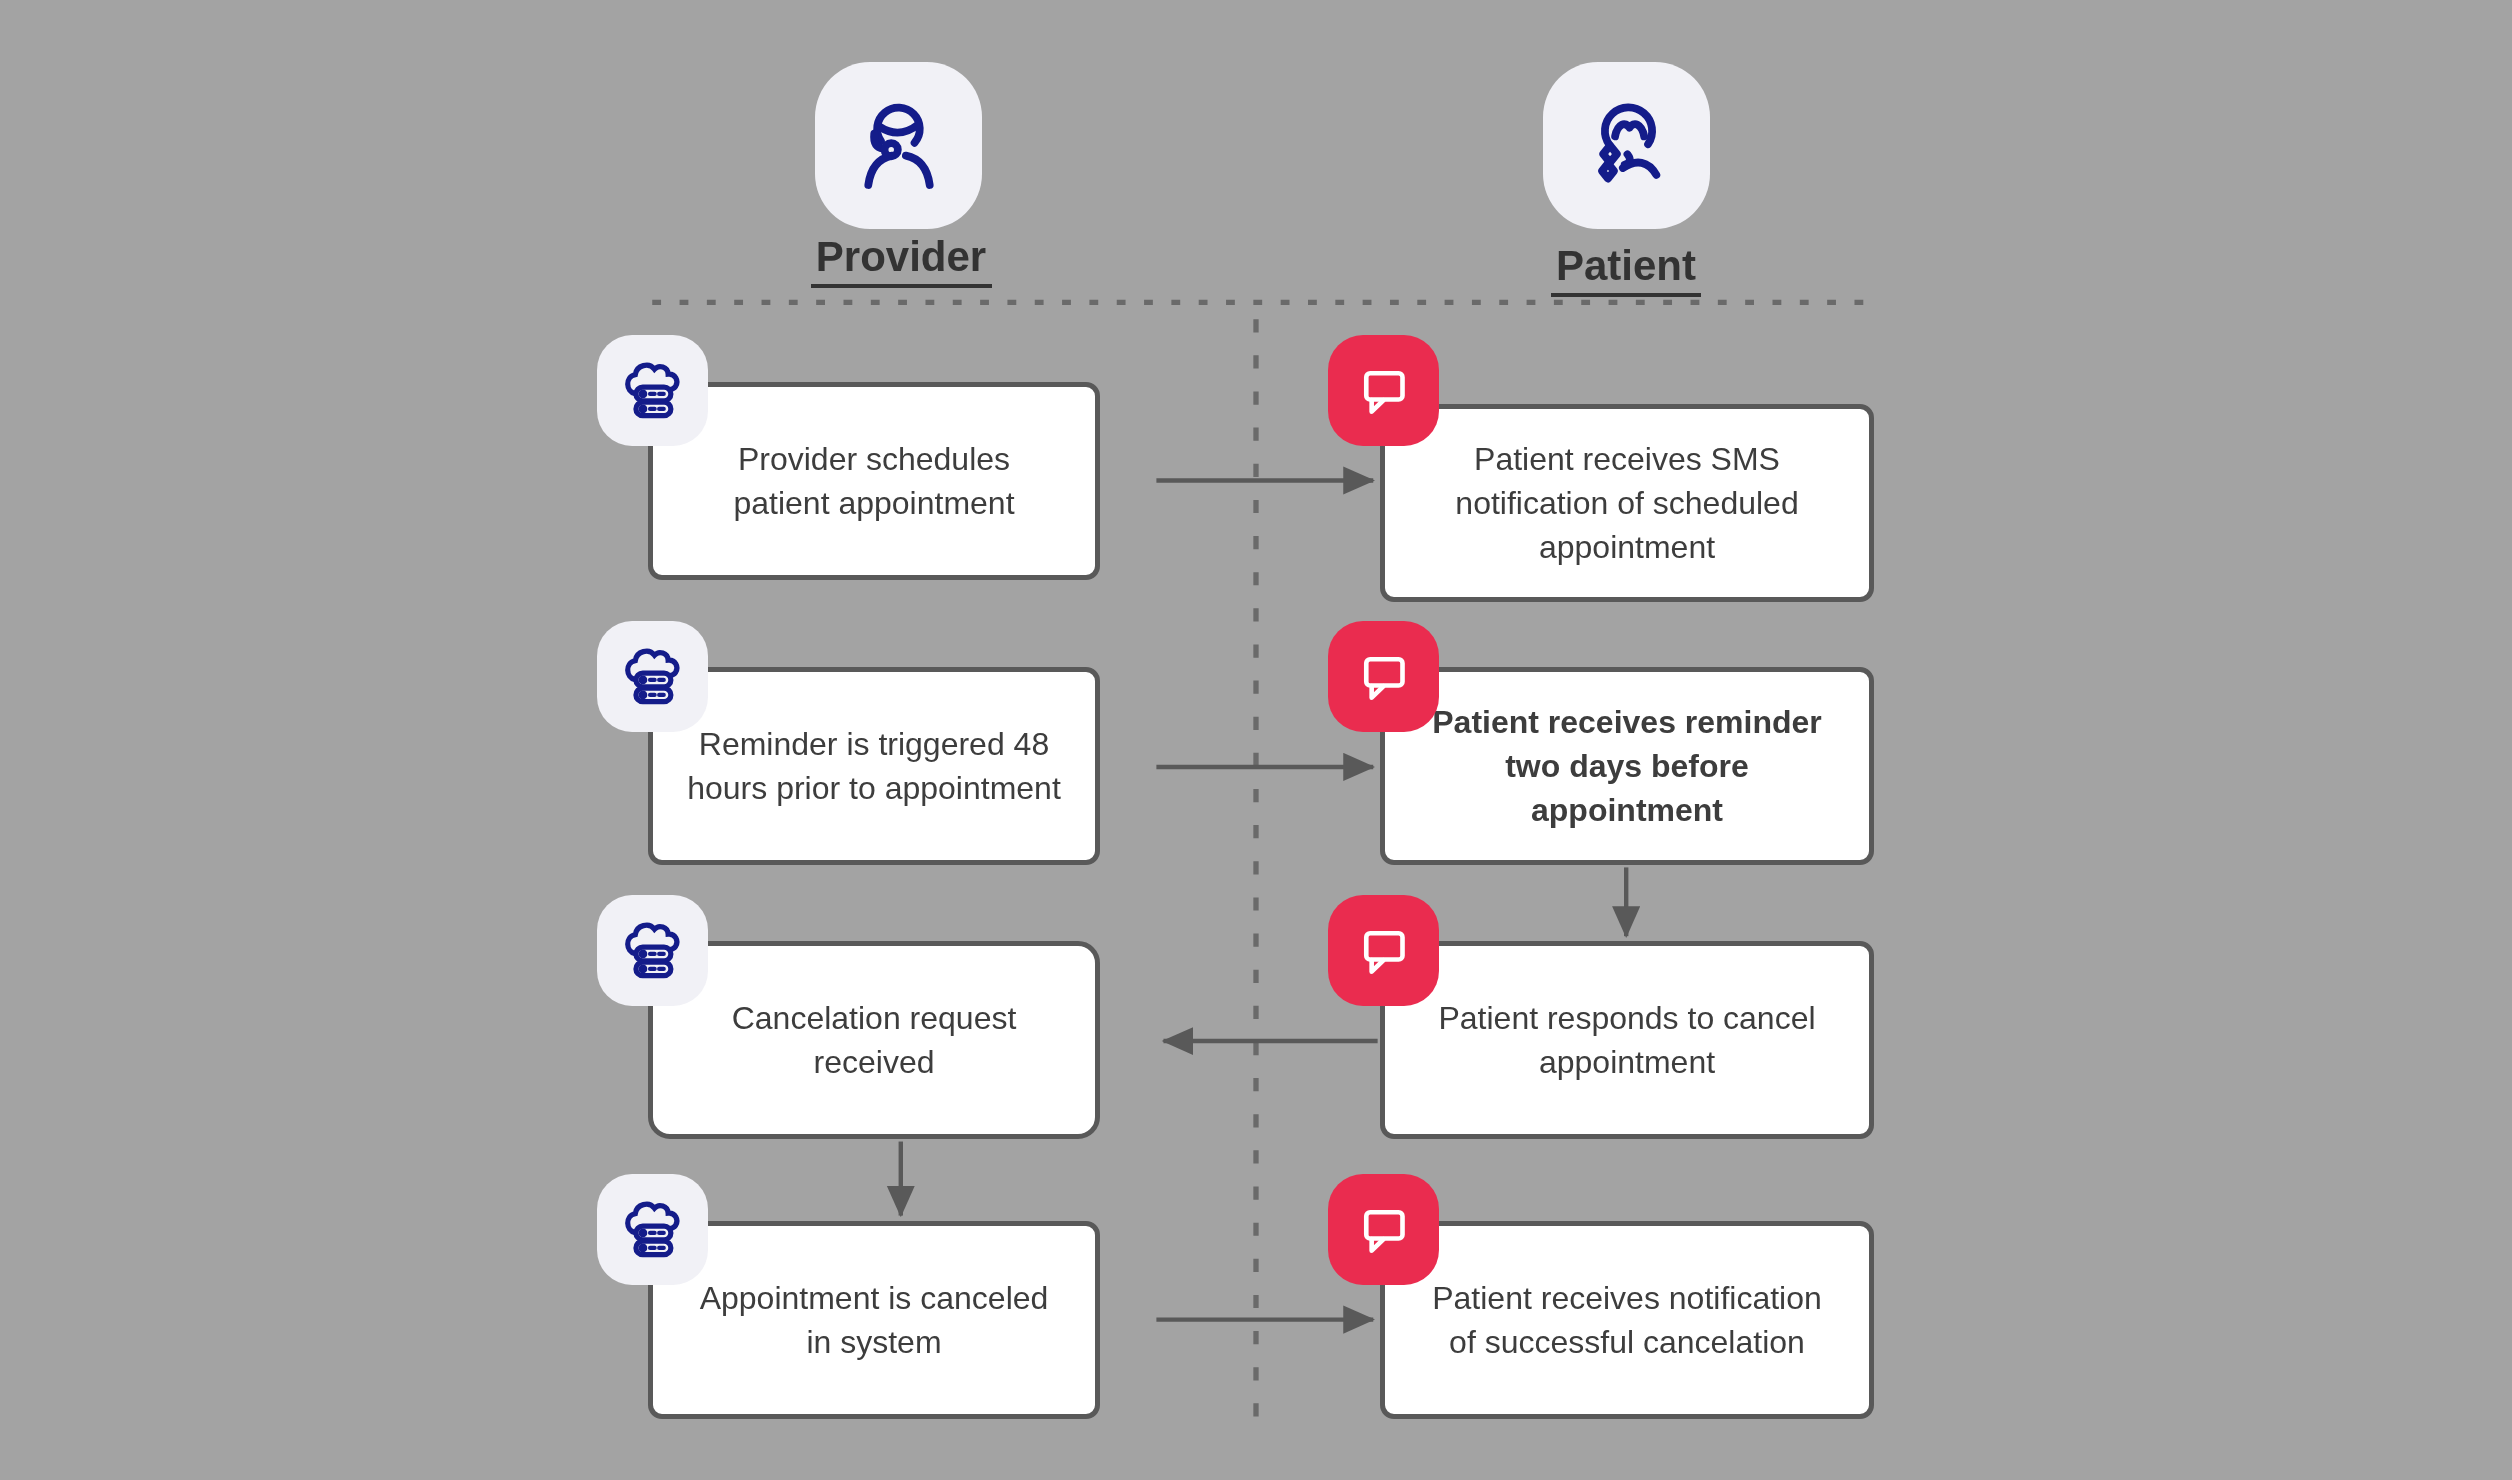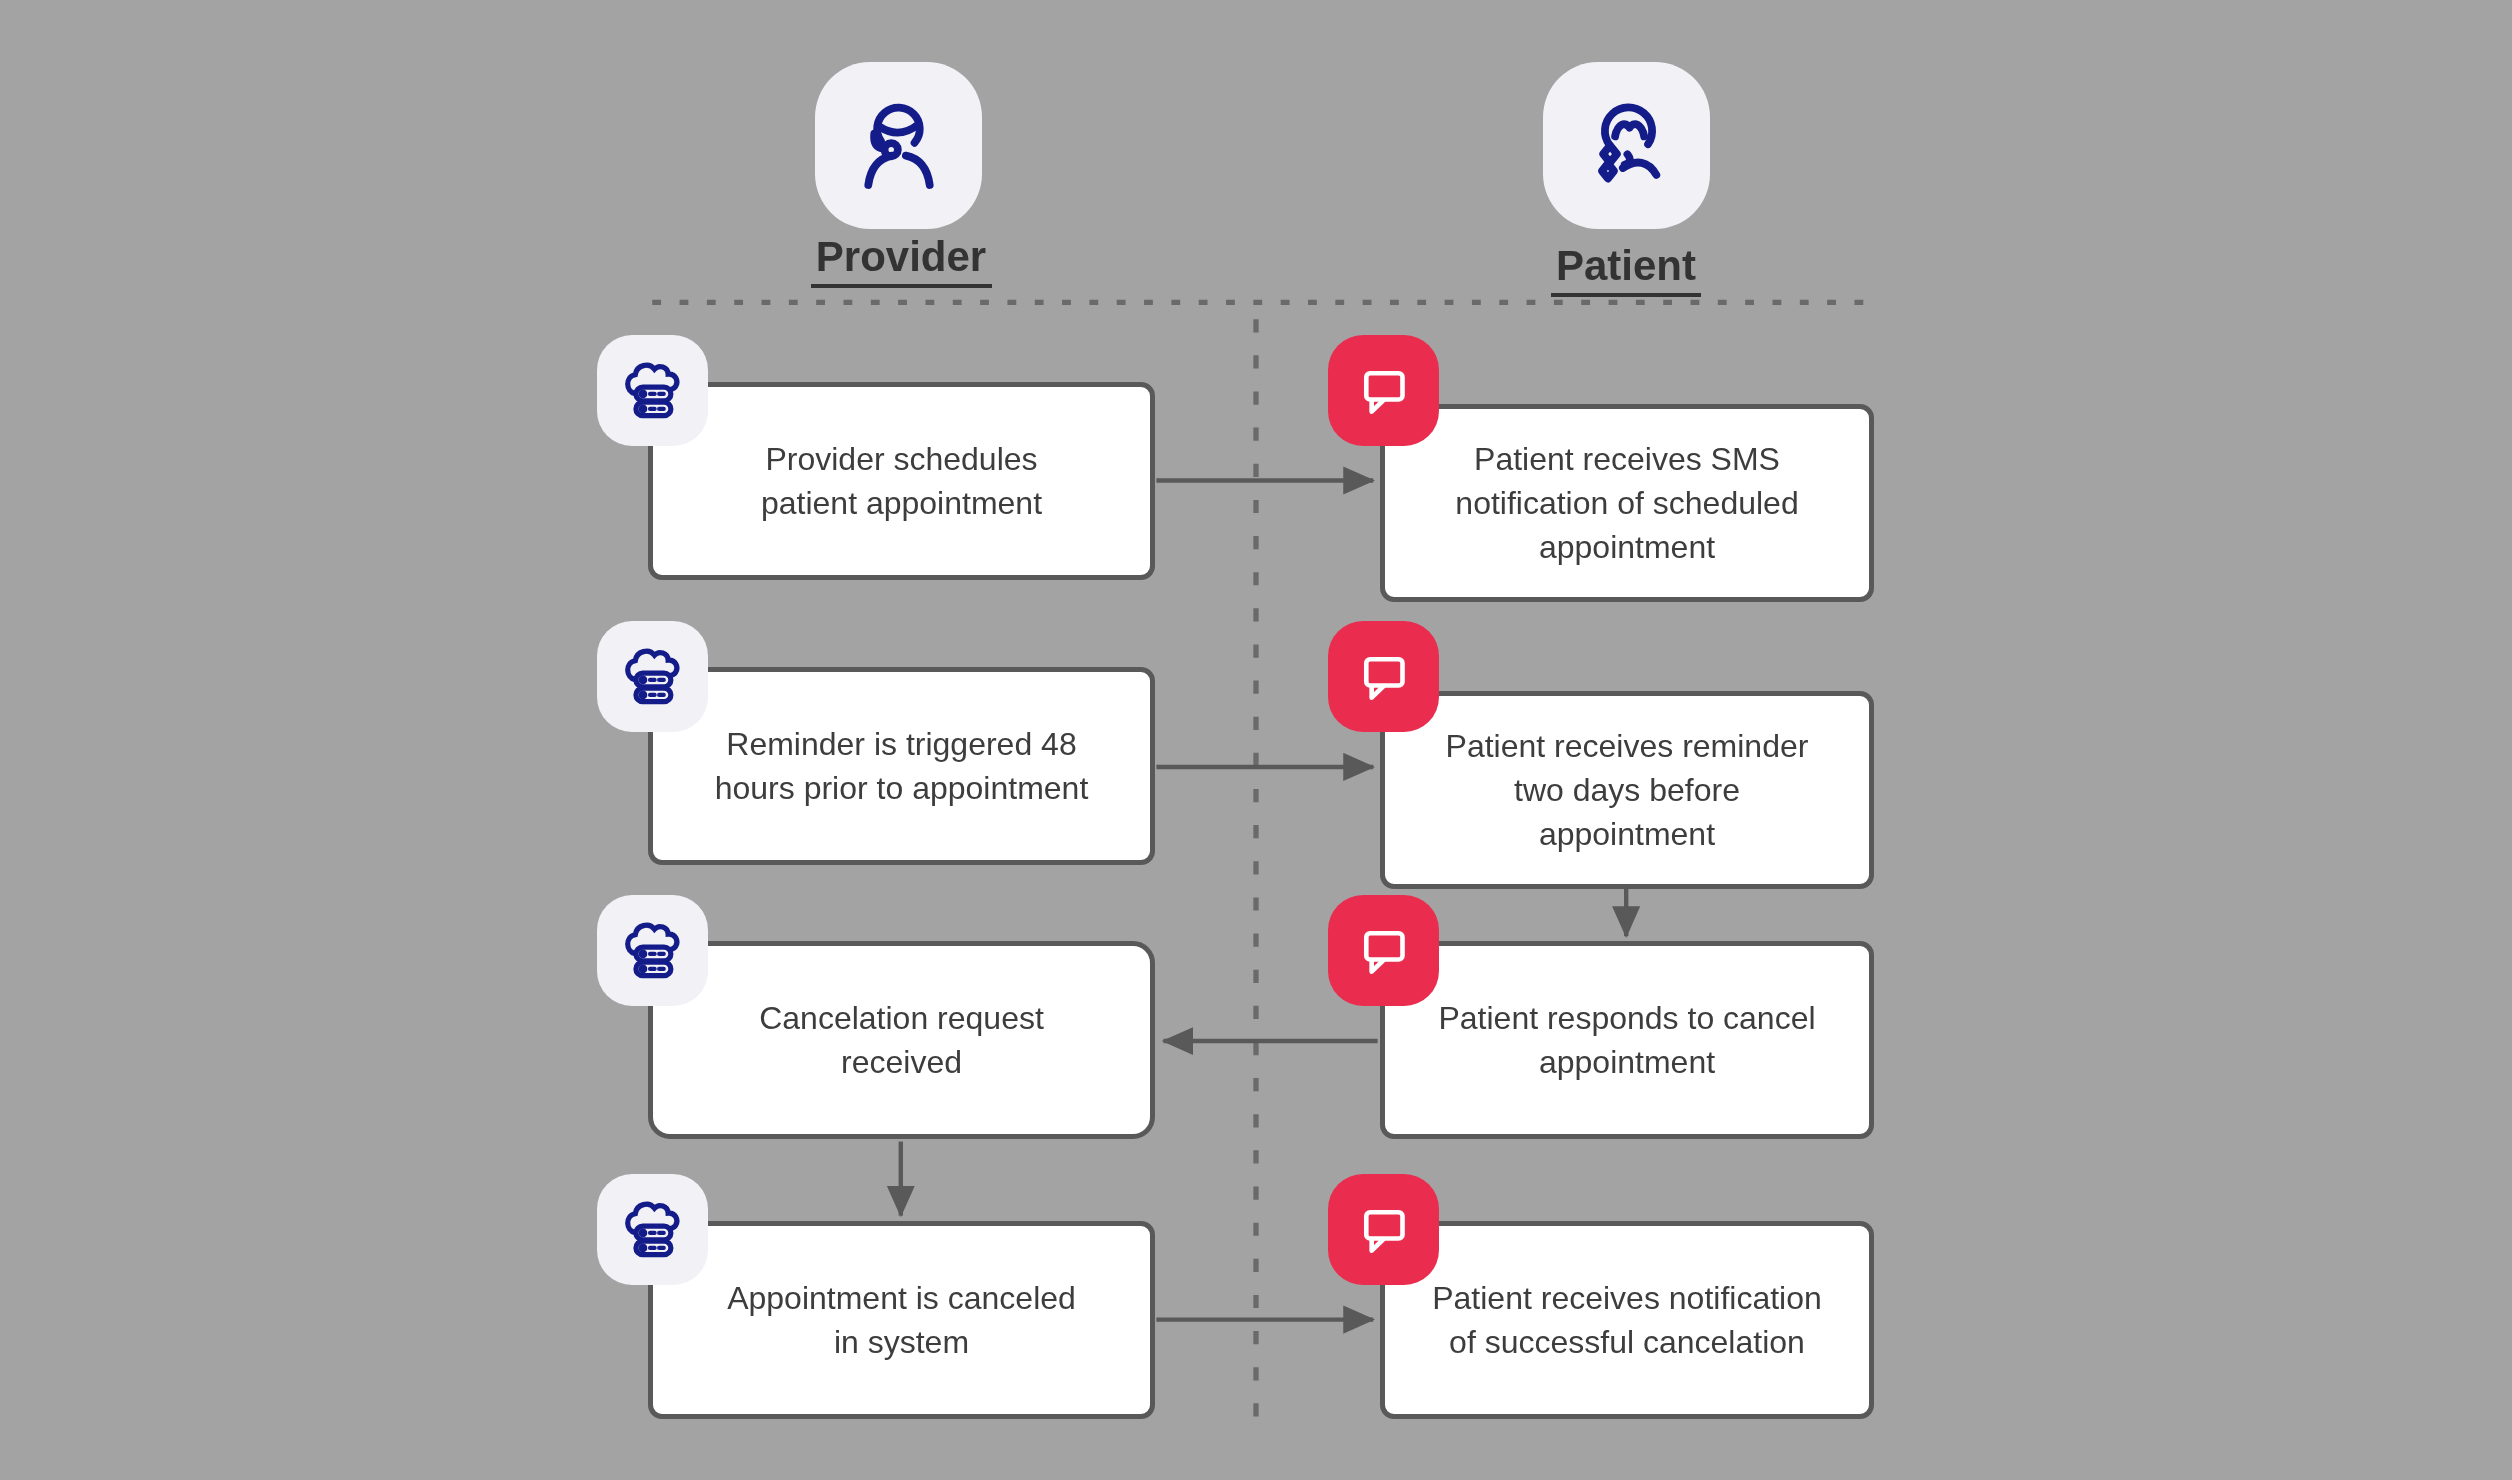--- a/index.html
+++ b/index.html
@@ -38,21 +38,21 @@
     line-height: 1.1;
     font-weight: bold;
     color: #333333;
     border-bottom: 4.4px solid #333333;
     padding: 0 5.3px 3.5px 5.3px;
   }
 
   
   .node {
     position: absolute;
-    width: 507px;
+    width: 452px;
     height: 198px;
     background: #ffffff;
     border: 5.3px solid #595959;
     border-radius: 14px;
     box-sizing: border-box;
     display: flex;
     align-items: center;
     justify-content: center;
   }
   .node.patient-node { width: 494px; }
@@ -156,21 +156,21 @@
   <div class="node" style="left:648px; top:1221px;">
     <div class="node-text">Appointment is canceled
 in system</div>
   </div>
 
   <div class="node patient-node" style="left:1380px; top:382px;margin-top:22px;">
     <div class="node-text">Patient receives SMS
 notification of scheduled
 appointment</div>
   </div>
-  <div class="node patient-node" style="left:1380px; top:691px;">
+  <div class="node patient-node" style="left:1380px; top:667px;font-weight:bold;">
     <div class="node-text">Patient receives reminder
 two days before
 appointment</div>
   </div>
   <div class="node patient-node" style="left:1380px; top:941px;">
     <div class="node-text">Patient responds to cancel
 appointment</div>
   </div>
   <div class="node patient-node" style="left:1380px; top:1221px;">
     <div class="node-text">Patient receives notification

